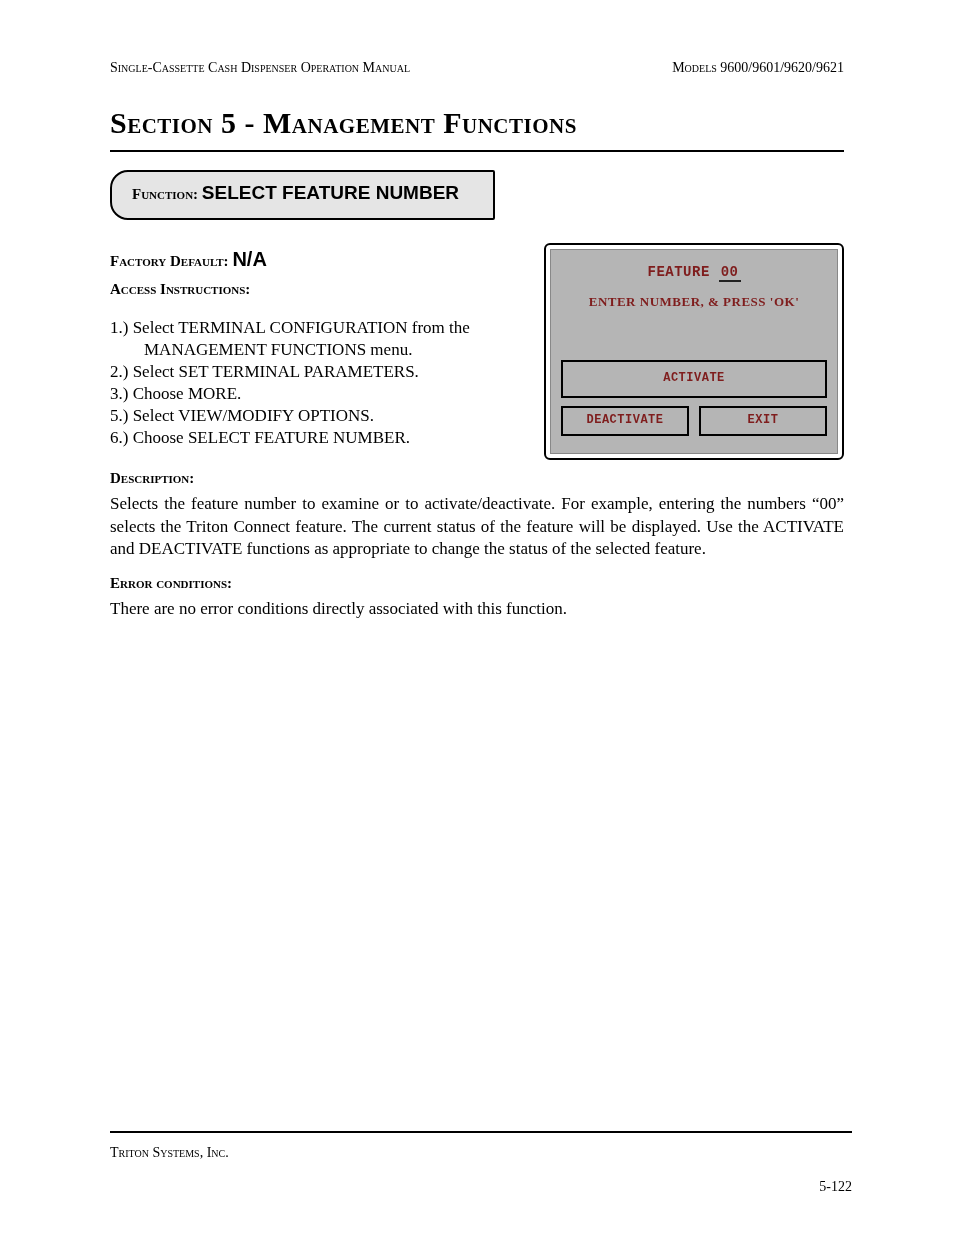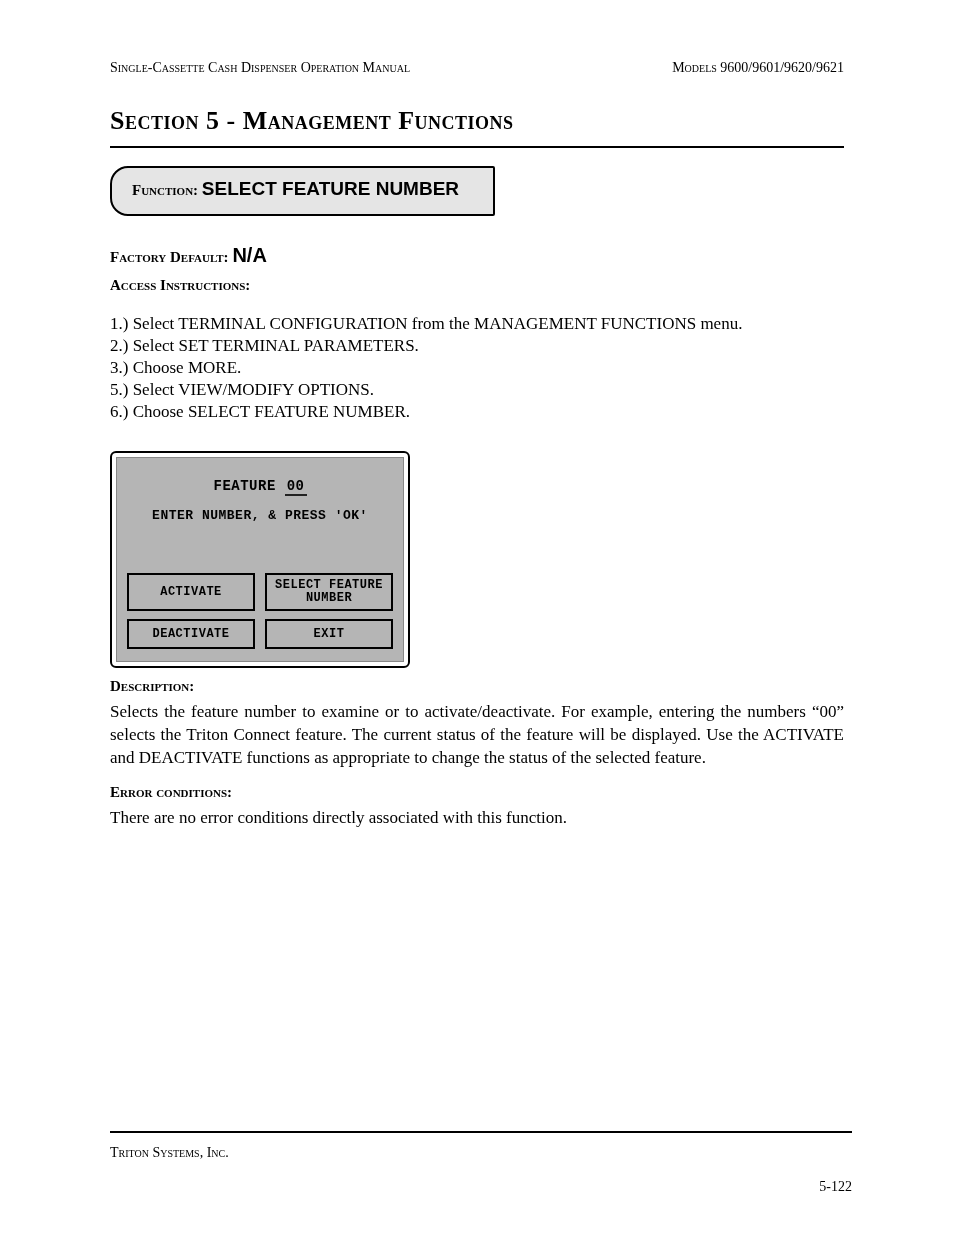--- a/index.html
+++ b/index.html
@@ -18,41 +18,40 @@
     border-radius: 32px;
   }
   .running-header {
     display: flex;
     justify-content: space-between;
     font-size: 14px;
     margin-bottom: 30px;
   }
   .sc { font-variant: small-caps; }
   .section-title {
-    font-size: 26px;
+    font-size: 30px;
     font-weight: bold;
     font-variant: small-caps;
     margin: 10px 0 10px 0;
     letter-spacing: 0.5px;
   }
   hr.thick {
     border: none;
     border-top: 2px solid #000;
     margin: 6px 0 18px 0;
   }
   hr.foot {
     border: none;
     border-top: 2px solid #000;
     margin: 0 0 12px 0;
   }
   .content-row {
     display: flex;
-    align-items: flex-start;
+    align-items: flex-end;
     gap: 18px;
-    flex-direction: column;
   }
   .left-col {
     flex: 1;
     min-width: 0;
   }
   .function-tab {
     border: 2px solid #000;
     border-radius: 18px 2px 2px 18px;
     background: #e5e5e5;
     padding: 10px 14px 14px 20px;
@@ -105,37 +104,37 @@
   }
   .screen-frame {
     border: 2px solid #000;
     border-radius: 6px;
     padding: 4px;
     background: #fff;
   }
   .screen {
     background: #b5b5b5;
     border: 1px solid #888;
-    padding: 14px 10px 10px 10px;
+    padding: 8px 10px 10px 10px;
     font-family: "Courier New", monospace;
     font-size: 14px;
     font-weight: bold;
-    color: #000000;
+    color: #7f1d1d;
     text-align: center;
     min-height: 205px;
     box-sizing: border-box;
     position: relative;
     letter-spacing: 0.5px;
   }
   .screen .feature-line { margin-top: 6px; margin-bottom: 14px; }
   .screen .feature-line .num {
     border-bottom: 2px solid #222;
     padding: 0 2px;
   }
-  .screen .prompt-line { margin-bottom: 50px; font-size: 13px;}
+  .screen .prompt-line { margin-bottom: 50px; font-size: 13px; font-family: Liberation Serif, serif;}
   .btn-row {
     display: flex;
     gap: 10px;
     margin-top: 8px;
   }
   .atm-btn {
     flex: 1;
     border: 2px solid #000;
     background: #b5b5b5;
     font-family: "Courier New", monospace;
@@ -202,22 +201,20 @@
 
     <div class="screen-wrap">
       <div class="screen-frame">
         <div class="screen">
           <div class="feature-line">
             <span>FEATURE </span><span class="num">00</span>
           </div>
           <div class="prompt-line">ENTER NUMBER, &amp; PRESS 'OK'</div>
           <div class="btn-row">
             <div class="atm-btn dbl">ACTIVATE</div>
-            <div class="atm-btn dbl">SELECT FEATURE
-NUMBER</div>
           </div>
           <div class="btn-row">
             <div class="atm-btn">DEACTIVATE</div>
             <div class="atm-btn">EXIT</div>
           </div>
         </div>
       </div>
     </div>
   </div>
 

